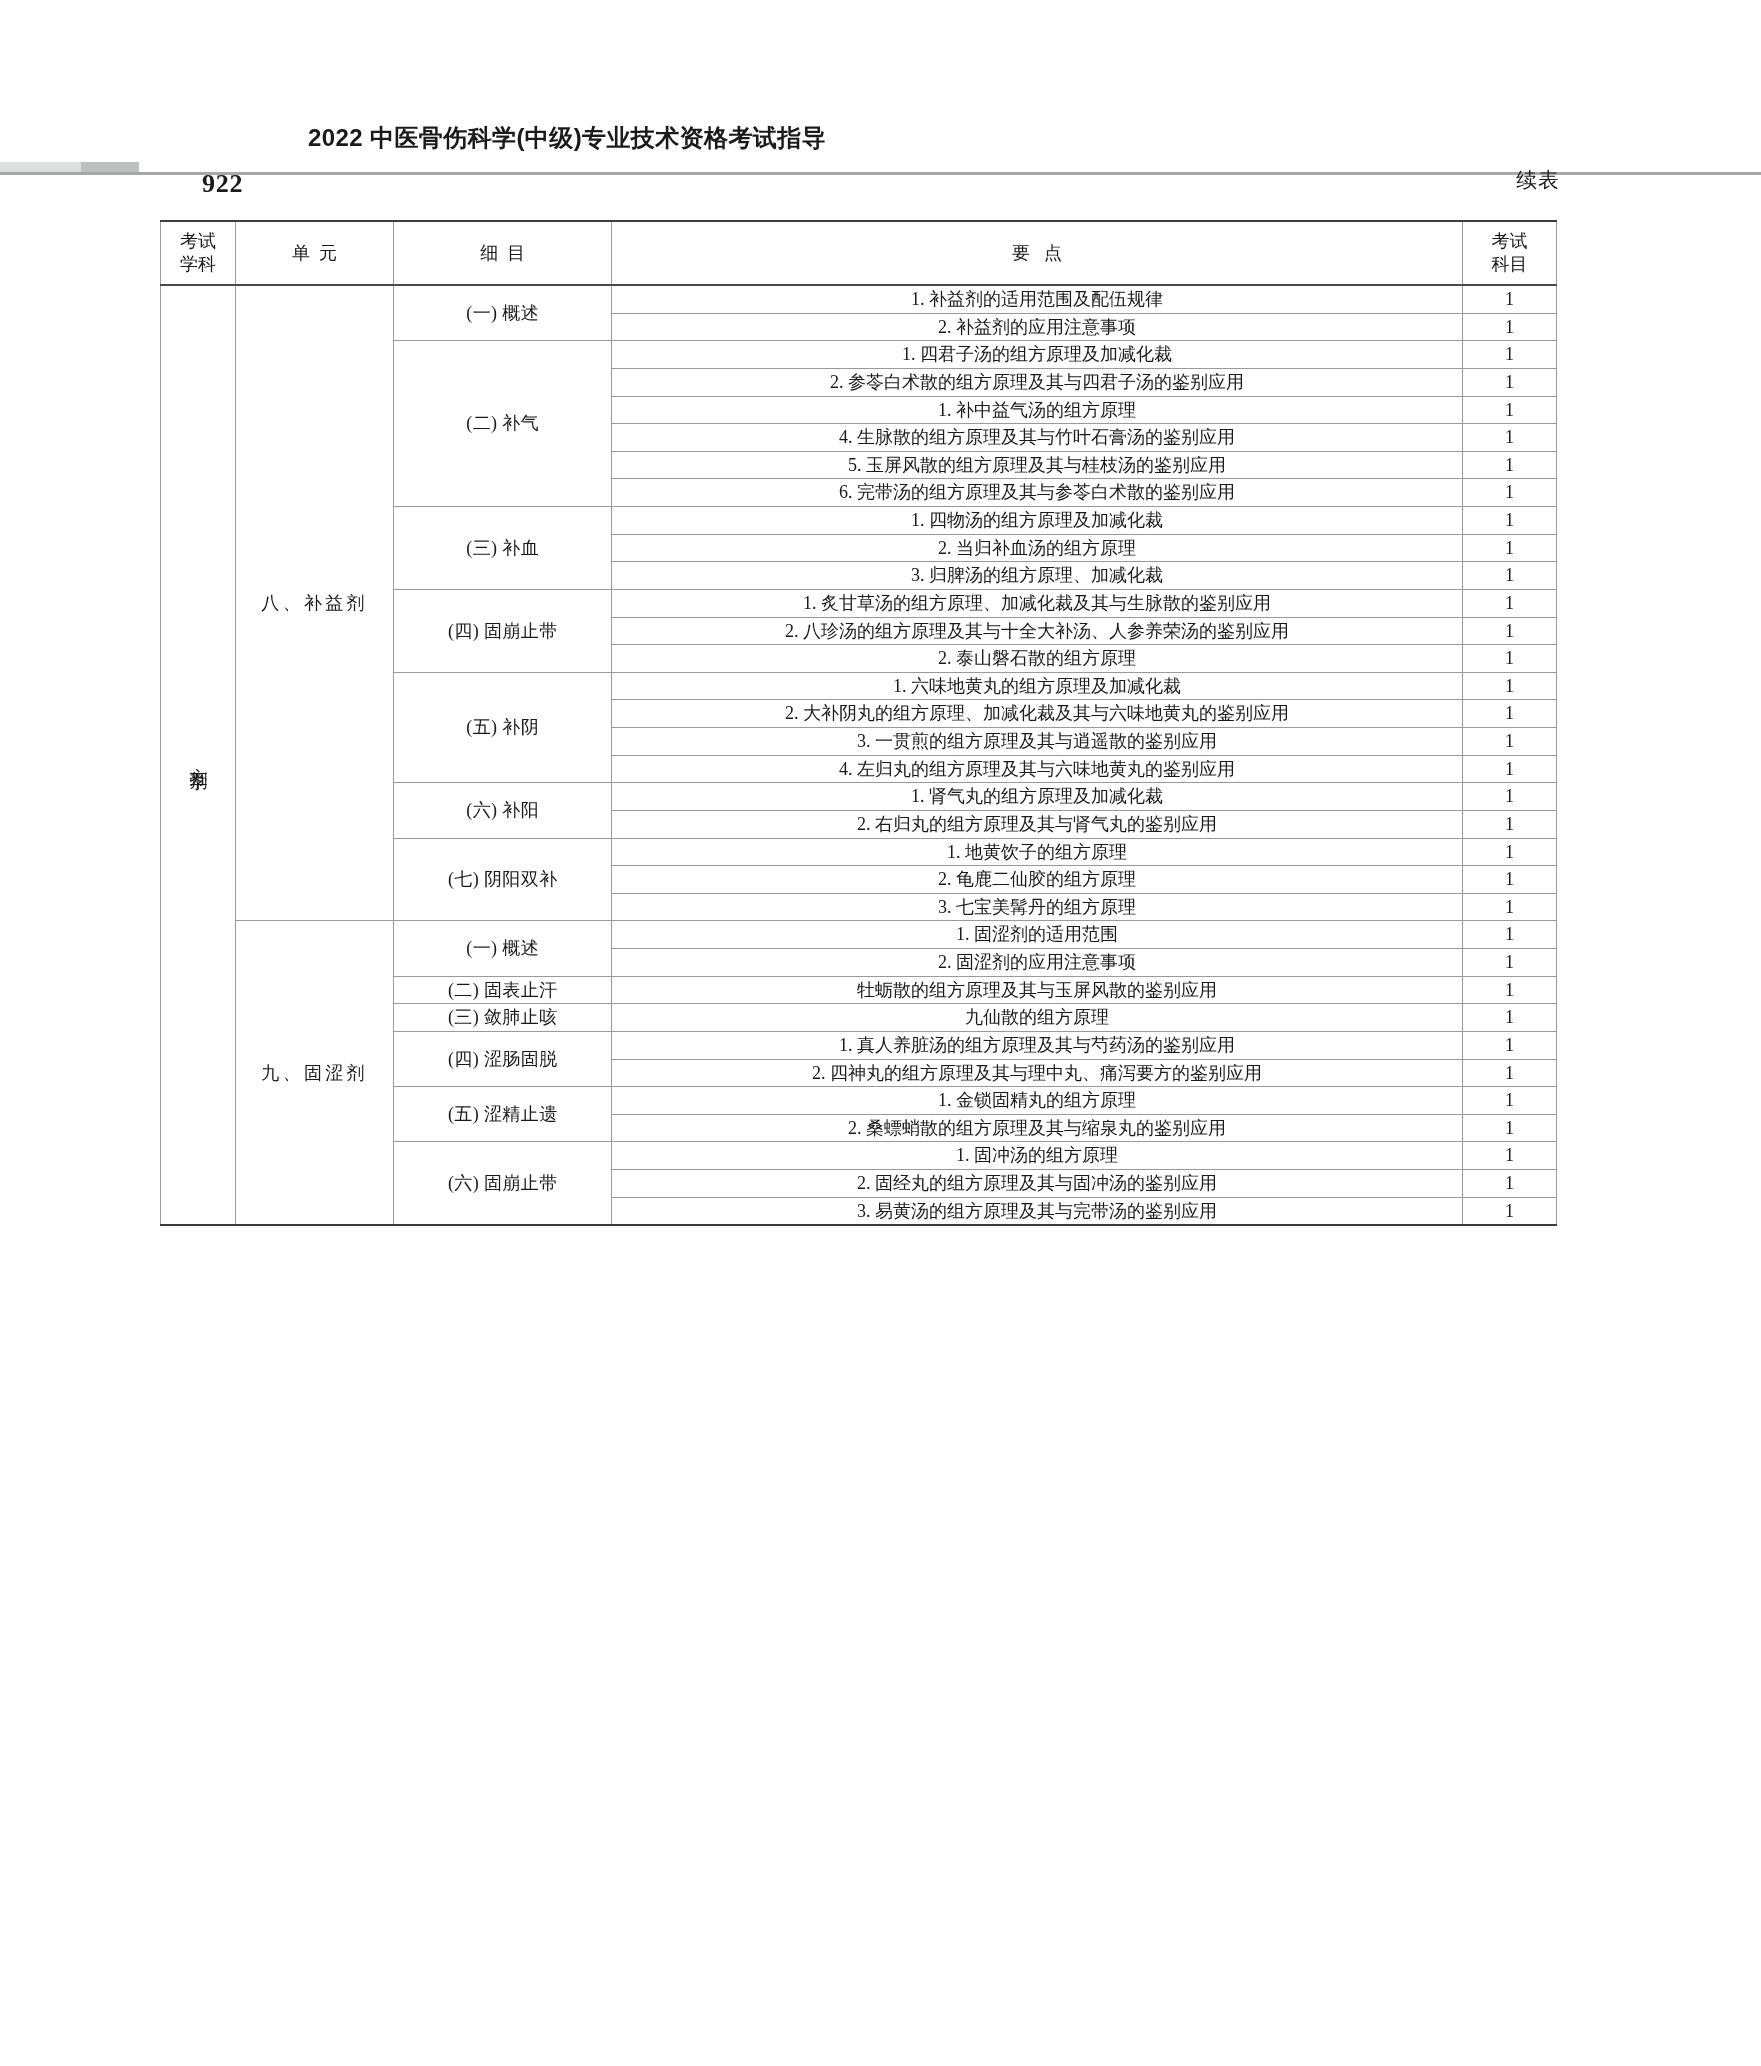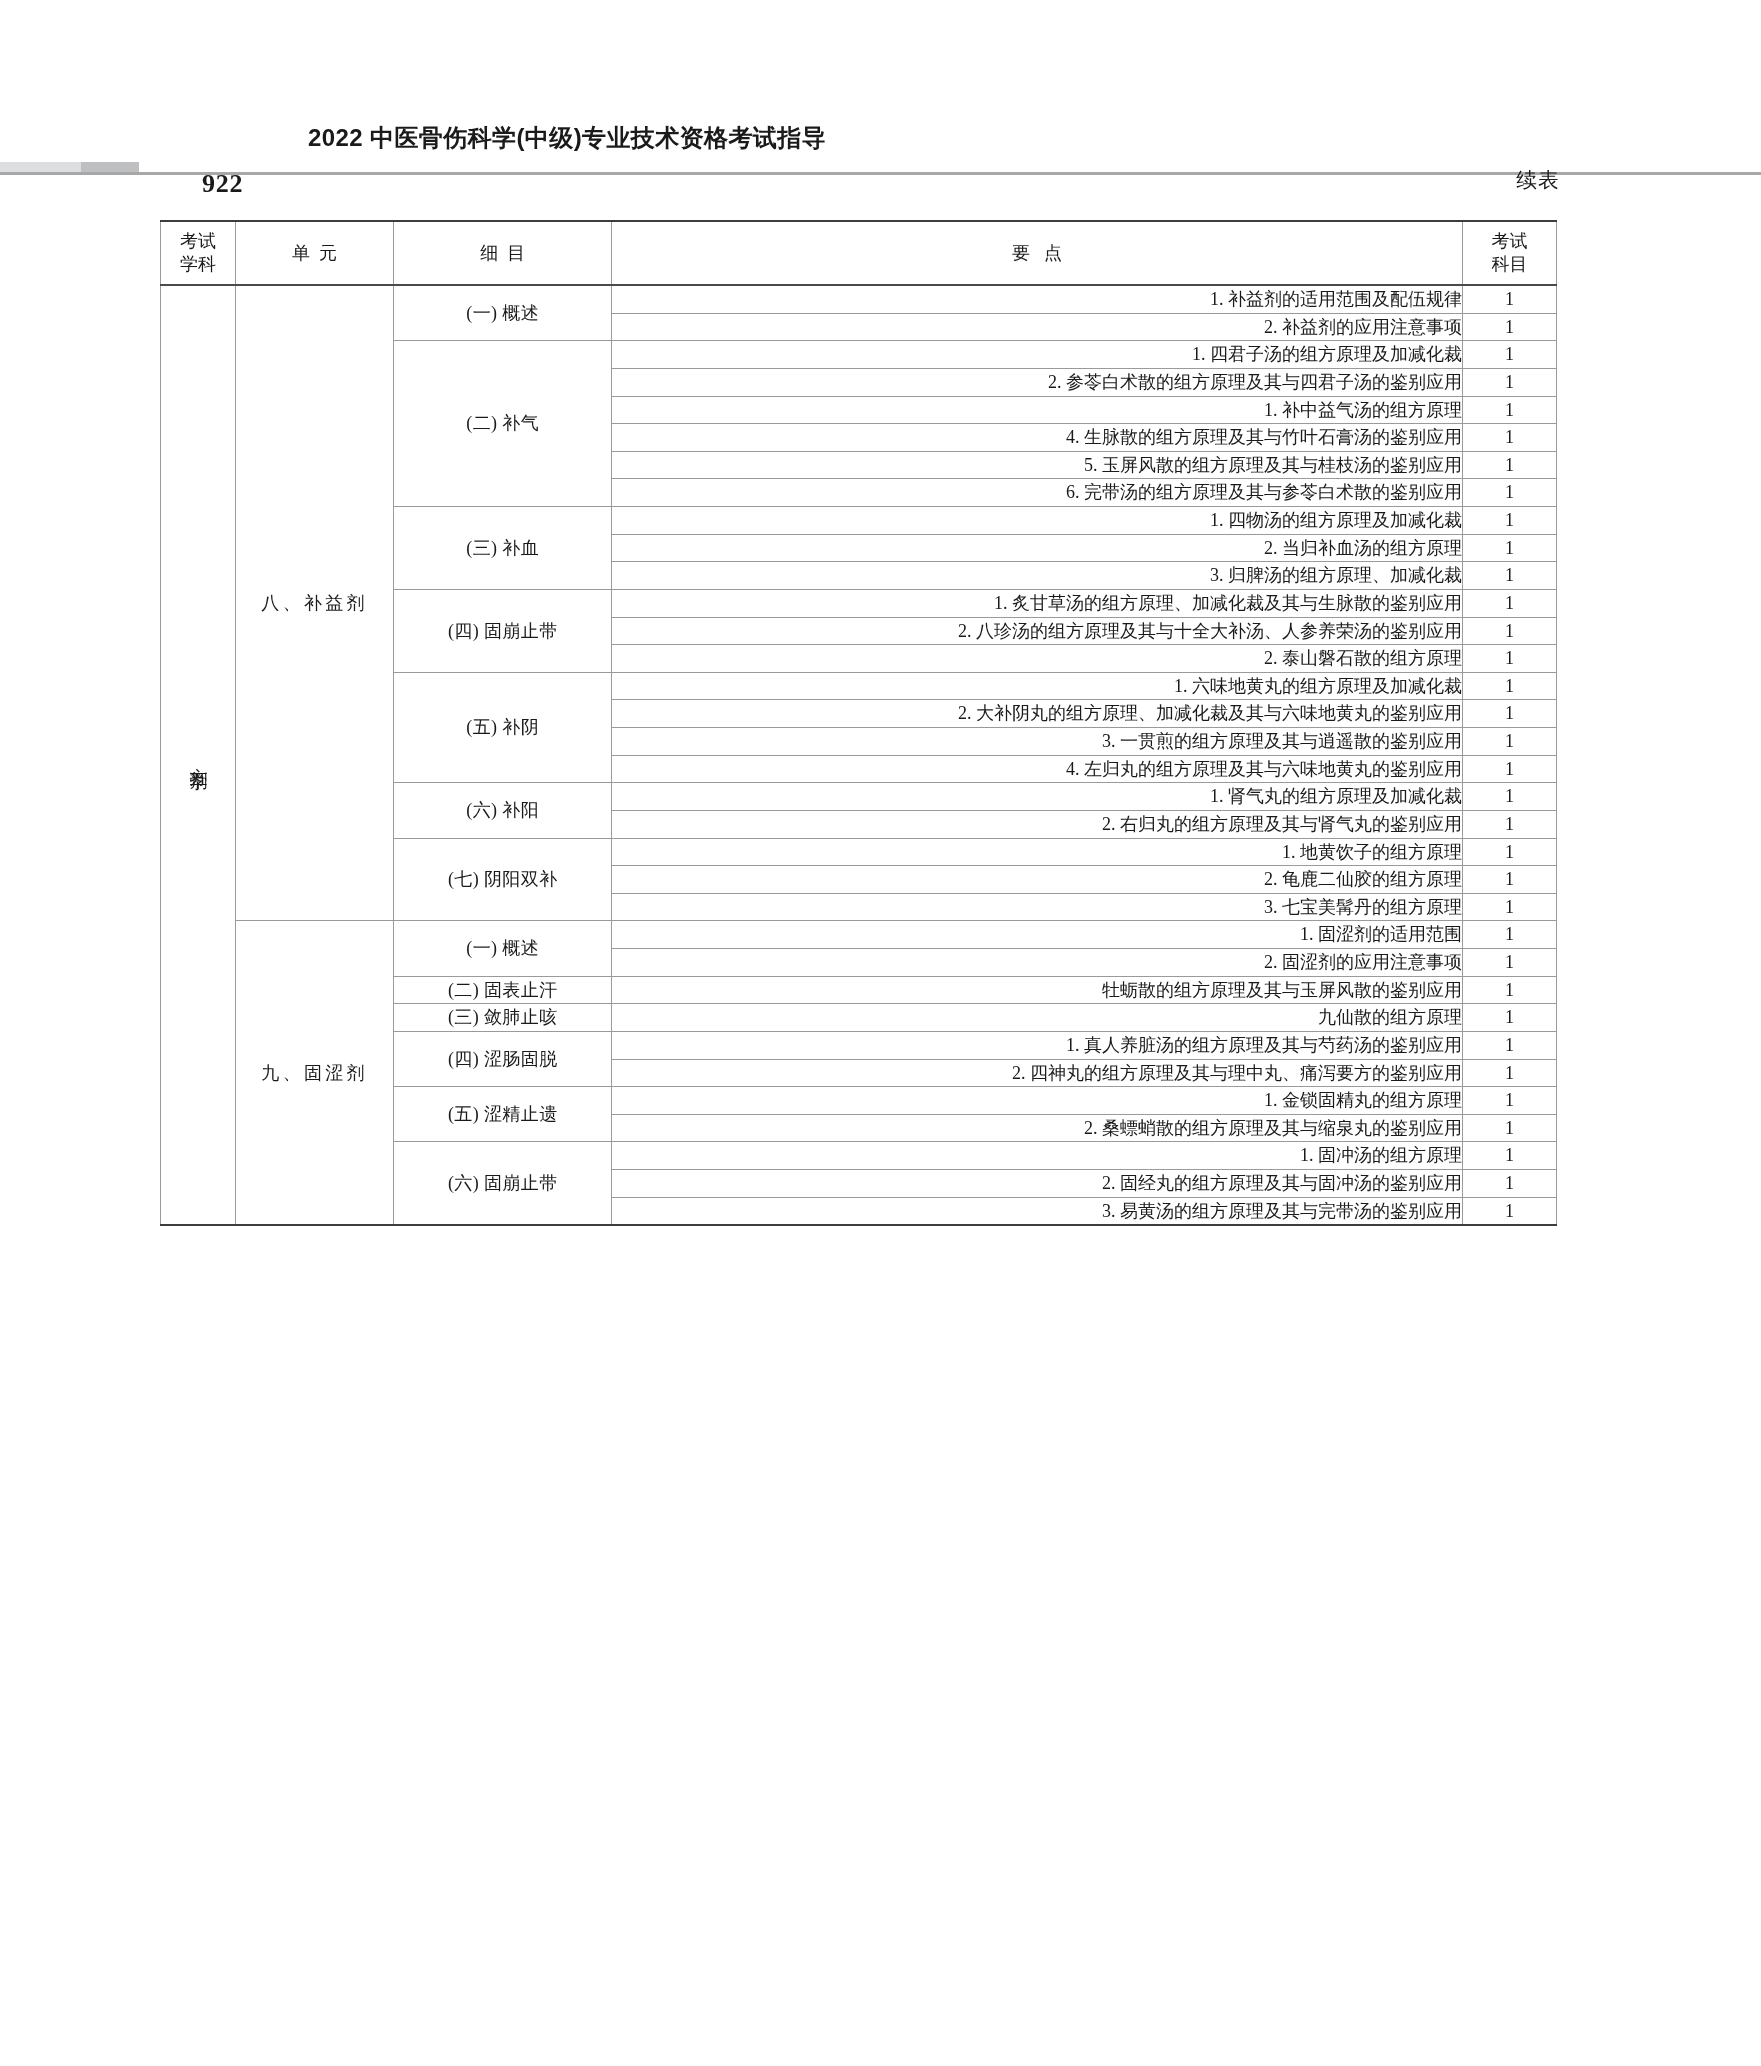--- a/index.html
+++ b/index.html
@@ -112,21 +112,21 @@
   col.c-unit    { width: 158px; }
   col.c-detail  { width: 218px; }
   col.c-points  { width: 850px; }
   col.c-exam    { width: 94px; }
 
   .cell-center {
     text-align: center;
   }
   .points-cell {
     padding: 7.4px 10px 7.4px 13.2px;
-    text-align: right;
+    text-align: center;
   }
   .hdr-cell {
     text-align: center;
     padding: 10.7px 0;
     height: 62px;
   }
   .hdr-two-line {
     line-height: 1.3;
   }
   .spaced2 { letter-spacing: 9px; padding-left: 9px; }

